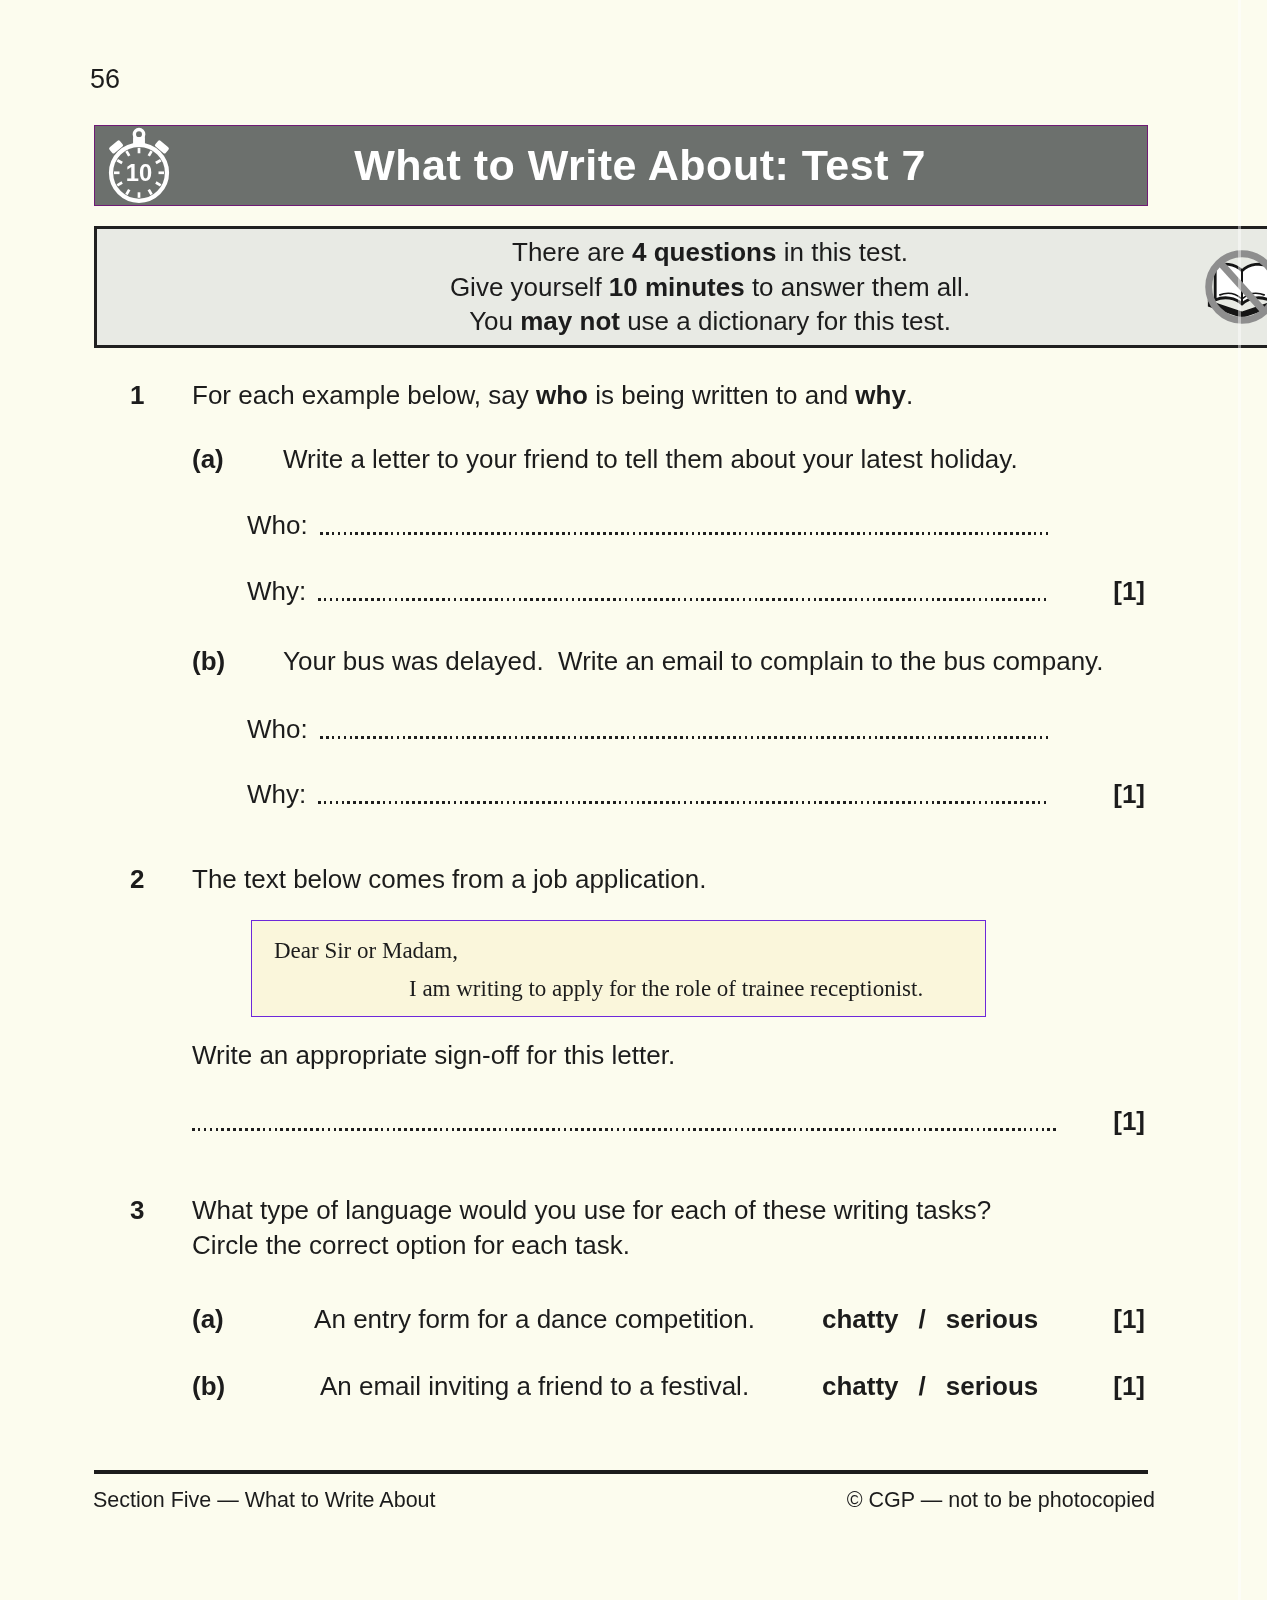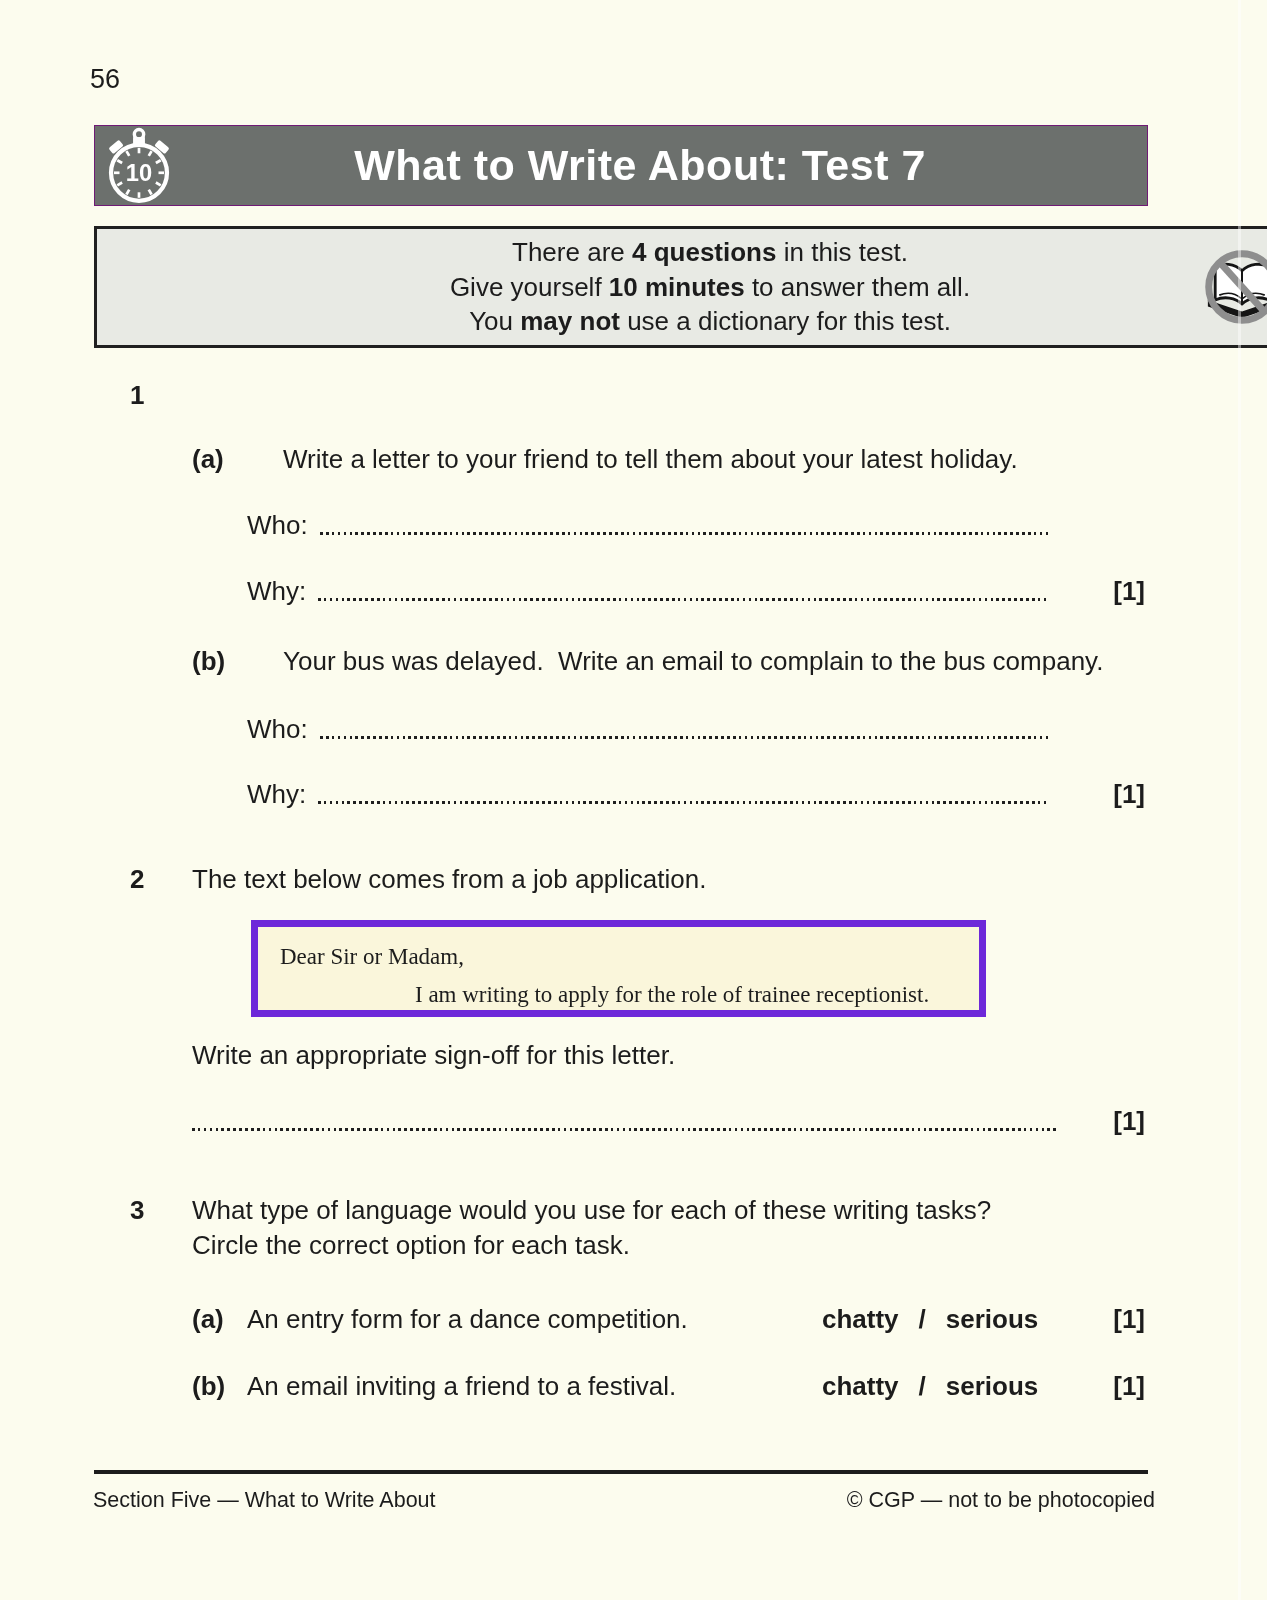--- a/index.html
+++ b/index.html
@@ -46,29 +46,29 @@
     flex:1 1 auto;height:3px;margin-bottom:5px;
     background:repeating-linear-gradient(90deg,#1f1f1f 0 2.6px,transparent 2.6px 5.9px);
   }
   .mark{font-weight:700;flex:0 0 auto;}
   .who-pad{flex:0 0 97px;}
   .why-gap{margin-right:67px;}
 
   
   .letter-box{
     left:251px;top:920px;width:735px;height:97px;
-    background:#faf6db;border:7px solid #6d28d9;box-sizing:border-box;
+    background:#faf6db;border:1px solid #6d28d9;box-sizing:border-box;
     font-family:"Liberation Serif",serif;font-size:23px;line-height:38px;
     padding:11px 18px 0 22px;
   }
   .letter-line2{padding-left:135px;}
 
   
   .opt-row{display:flex;align-items:baseline;font-size:26px;line-height:30px;}
-  .opt-text{flex:0 0 575px;}
+  .opt-text{flex:0 0 575px;text-align:center;}
   .opt-sep{margin:0 20px;font-weight:700;}
   .opt-row .mark{margin-left:auto;}
 
   
   .footer-rule{left:94px;top:1470px;width:1054px;height:4px;background:#1c1c1c;}
   .footer-row{
     left:93px;top:1488px;width:1062px;
     display:flex;justify-content:space-between;
     font-size:21.5px;
   }
@@ -118,20 +118,21 @@
       <path d="M48,28 C39,19 24,18 15,23 L15,64 C26,59 40,61 48,69 C56,61 70,59 81,64 L81,23 C72,18 57,19 48,28 Z" fill="#ffffff" stroke="#151515" stroke-width="3.5" stroke-linejoin="round"></path>
       <path d="M48,28 L48,69" stroke="#151515" stroke-width="2.5" fill="none"></path>
       <path d="M20,58 C30,54 40,56 47,62 M76,58 C66,54 56,56 49,62" stroke="#151515" stroke-width="2" fill="none"></path>
       <circle cx="48" cy="48" r="41" stroke="#8e8e8e" stroke-width="8.5" fill="none"></circle>
       <line x1="21" y1="18" x2="76" y2="79" stroke="#8e8e8e" stroke-width="8.5"></line>
     </svg>
   </div>
 
   <div class="abs q-line" style="left:130px;top:380px;width:1000px;">
     <span class="q-num">1</span>
+    <span><span>For each example below, say </span><b>who</b><span> is being written to and </span><b>why</b><span>.</span></span>
   </div>
 
   <div class="abs q-line" style="left:192px;top:444px;width:960px;">
     <span class="part-label">(a)</span>
     <span class="keep-space">Write a letter to your friend to tell them about your latest holiday.</span>
   </div>
   <div class="abs answer-row" style="left:247px;top:510px;width:898px;">
     <span class="answer-label">Who:</span>
     <span class="dotline"></span>
     <span class="who-pad"></span>

